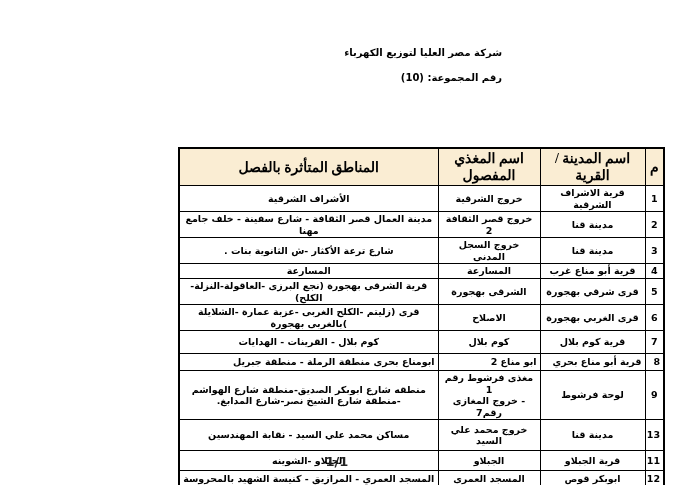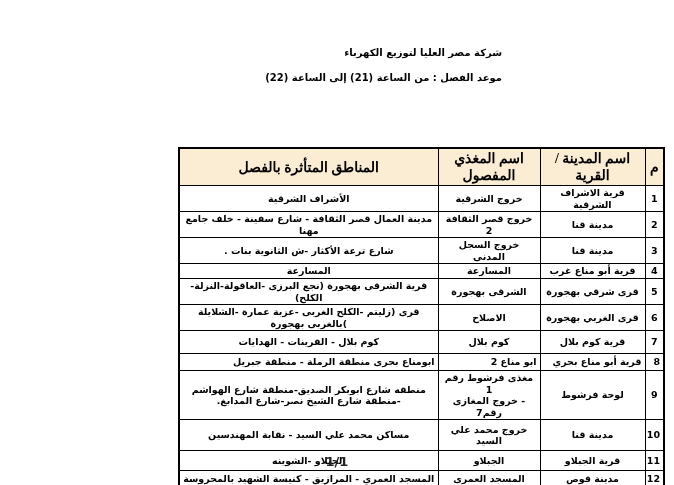--- a/index.html
+++ b/index.html
@@ -75,21 +75,21 @@
     font-weight: bold;
     direction: ltr;
     color: #222;
   }
 </style>
 </head>
 <body>
 
 <div class="doc-header">
   <div class="hline">شركة مصر العليا لتوزيع الكهرباء</div>
-  <div class="hline">موعد الفصل : من الساعة (21) إلى الساعة (22)</div>
+  <div class="hline">رقم المجموعة: (10)</div>
 </div>
 
 <table class="outage">
   <colgroup>
     <col class="c-num">
       <col class="c-city">
       <col class="c-feeder">
       <col class="c-areas">
   </colgroup>
   <thead>
@@ -150,33 +150,33 @@
       <td class="cell-areas">ابومناع بحرى  منطقة الرملة -  منطقة جبريل</td>
     </tr>
     <tr>
       <td class="cell-num">9</td>
       <td class="cell-city">لوحة فرشوط</td>
       <td class="cell-feeder">مغذى فرشوط  رقم 1
 - خروج المغازى رقم7</td>
       <td class="cell-areas">منطقه شارع ابوبكر الصديق-منطقة شارع الهواشم -منطقة شارع الشيخ نصر-شارع المدابغ.</td>
     </tr>
     <tr>
-      <td class="cell-num">10</td>
+      <td class="cell-num">13</td>
       <td class="cell-city">مدينة قنا</td>
       <td class="cell-feeder">خروج محمد علي السيد</td>
       <td class="cell-areas">مساكن محمد علي السيد  - نقابة المهندسين</td>
     </tr>
     <tr>
       <td class="cell-num">11</td>
       <td class="cell-city">قرية الجبلاو</td>
       <td class="cell-feeder">الجبلاو</td>
       <td class="cell-areas">الجبلاو -الشوينه</td>
     </tr>
     <tr>
       <td class="cell-num">12</td>
-      <td class="cell-city">مدينة قوص</td>
+      <td class="cell-city">ابوبكر قوص</td>
       <td class="cell-feeder">المسجد العمرى</td>
       <td class="cell-areas">المسجد العمري - المرازيق - كنيسة الشهيد بالمحروسة</td>
     </tr>
   </tbody>
 </table>
 
 <div class="page-footer">1/1</div>
 
 </body></html>

